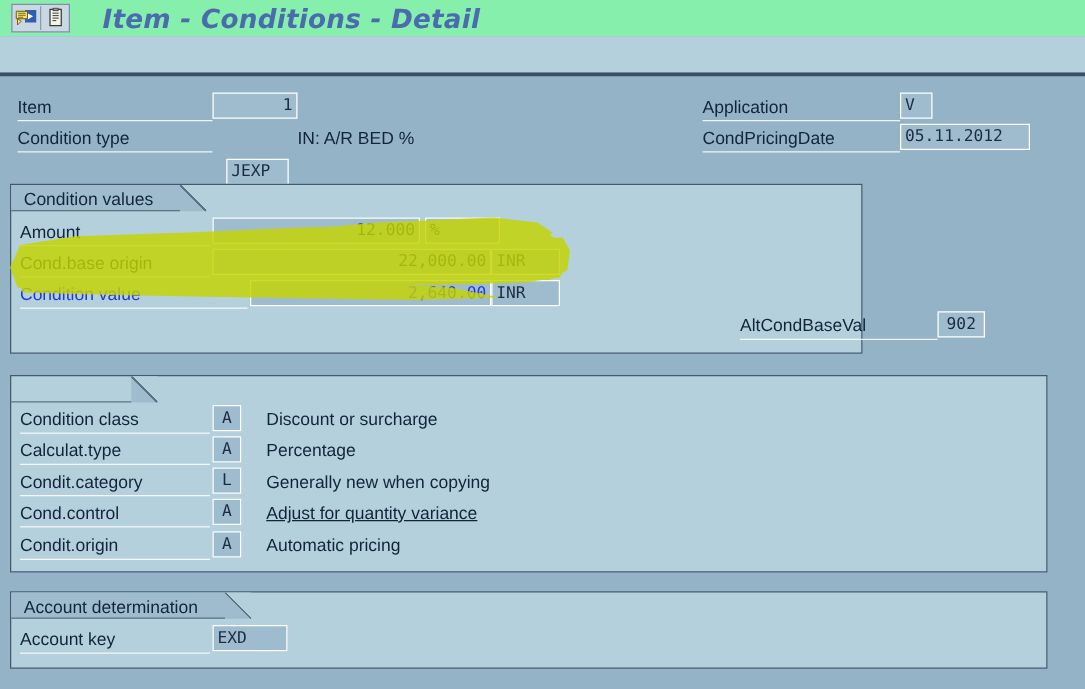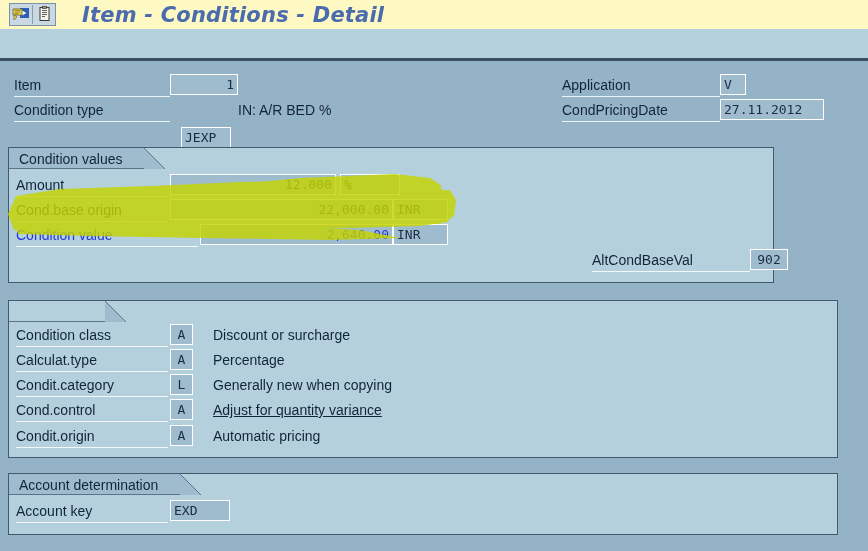--- a/index.html
+++ b/index.html
@@ -15,21 +15,21 @@
     color: #12243a;
     overflow: hidden;
     position: relative;
   }
 
   
   #titlebar {
     position: absolute;
     left: 0; top: 0;
     width: 868px; height: 29px;
-    background: #fef9c3;
+    background: #86efac;
     display: flex;
     align-items: center;
   }
   .tb-icons {
     display: flex;
     align-items: center;
     margin-left: 9px;
     height: 23px;
     border: 1px solid #7d90a4;
     background: #c9d8e3;
@@ -202,23 +202,23 @@
 <div class="lbl-underline" style="left:14px; top:121px; width:156px;"></div>
 <div class="inp" style="left:181px; top:99px; width:50px;margin-top:28px;">JEXP</div>
 <div class="desc-text" style="left:238px; top:100px;">IN: A/R BED %</div>
 
 <div class="fld-label abs" style="left:562px; top:75px;">Application</div>
 <div class="lbl-underline" style="left:562px; top:96px; width:158px;"></div>
 <div class="inp" style="left:720px; top:74px; width:26px;">V</div>
 
 <div class="fld-label abs" style="left:562px; top:100px;">CondPricingDate</div>
 <div class="lbl-underline" style="left:562px; top:121px; width:158px;"></div>
-<div class="inp" style="left:720px; top:99px; width:104px;">27.11.2012</div>
-
-<div class="group" style="left:8px; top:147px; width:766px; height:136px;">
+<div class="inp" style="left:720px; top:99px; width:104px;">05.11.2012</div>
+
+<div class="group" style="left:8px; top:147px; width:682px; height:136px;">
   <div class="group-hdr" style="width:135px;">Condition values</div>
   <div class="group-hdr-slant" style="left:135px;"></div>
   <div class="group-hdr-underline" style="left:0; top:20px; width:135px;"></div>
 </div>
 
 <div class="fld-label abs" style="left:16px; top:175px;">Amount</div>
 <div class="lbl-underline" style="left:16px; top:196px; width:152px;"></div>
 <div class="inp num" style="left:170px; top:174px; width:166px;">12.000</div>
 <div class="inp" style="left:340px; top:174px; width:60px;">%</div>
 

